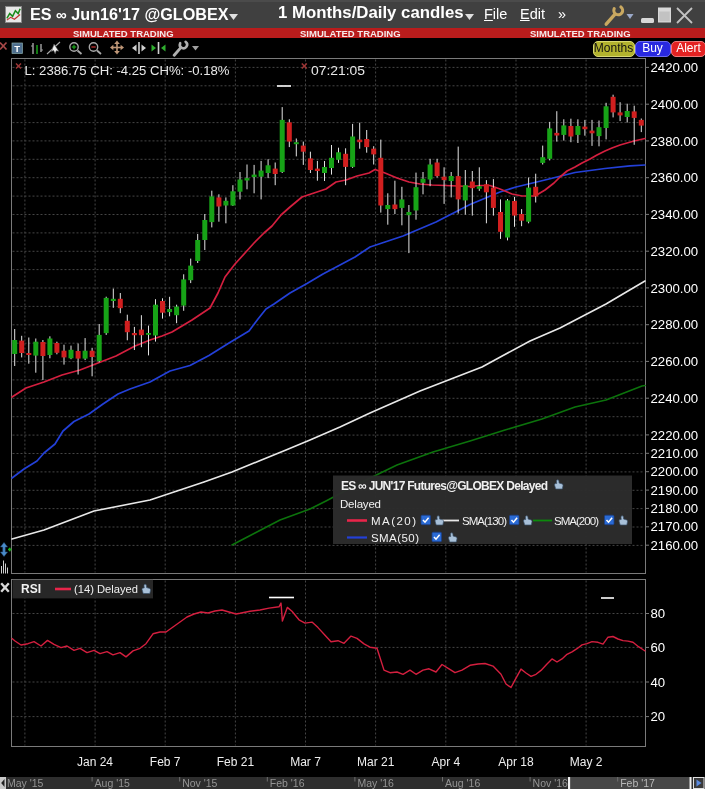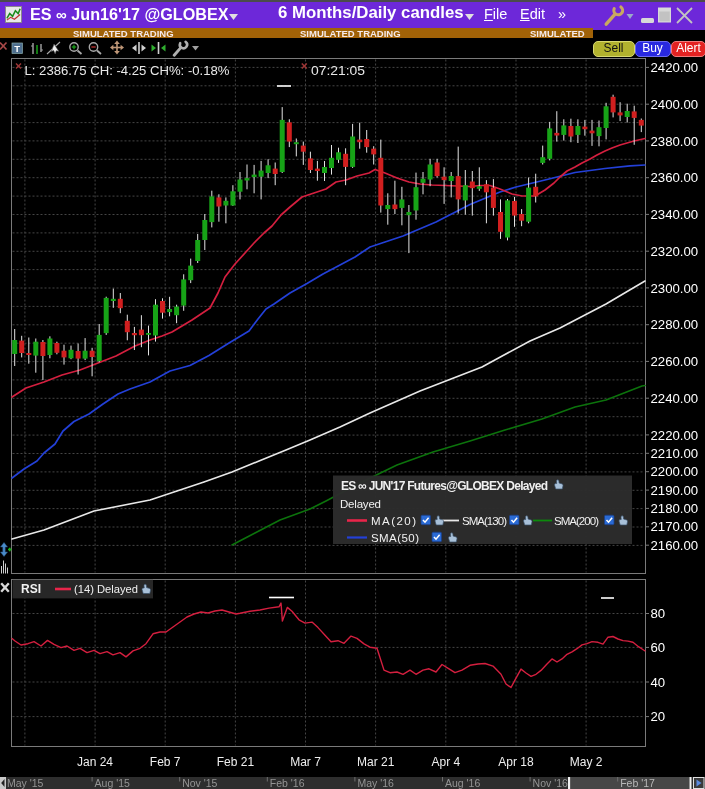--- a/index.html
+++ b/index.html
@@ -1,29 +1,29 @@
 <!DOCTYPE html>
 <html><head><meta charset="utf-8"><style>
 html,body{margin:0;padding:0;background:#000}
 body{width:705px;height:789px;overflow:hidden;font-family:"Liberation Sans", sans-serif;}
 </style></head>
 <body>
 <div style="position:relative;width:705px;height:789px;background:#000;overflow:hidden;transform:translateZ(0)">
 
-<div style="position:absolute;left:0;top:0;width:705px;height:28px;background:#6d28d9;border-top:2.5px solid #4b4b4b">
+<div style="position:absolute;left:0;top:0;width:705px;height:28px;background:#404040;border-top:2.5px solid #4b4b4b">
   <svg style="position:absolute;left:5px;top:4px" width="17" height="17" viewBox="0 0 18 18">
     <rect x="0.5" y="0.5" width="17" height="17" fill="#e8e8e8" stroke="#888"></rect>
     <polyline points="2,13 5,8 8,11 11,5 14,8 16,3" fill="none" stroke="#1a8a1a" stroke-width="1.6"></polyline>
     <polyline points="2,15 6,12 10,14 16,9" fill="none" stroke="#c03030" stroke-width="1.2"></polyline>
   </svg>
   <div style="position:absolute;left:30px;top:3px;width:420px;font-family:&quot;Liberation Sans&quot;, sans-serif;font-weight:bold;font-size:16.2px;color:#fff;white-space:nowrap">ES <span style="font-size:15px">∞</span> Jun16'17 @GLOBEX</div>
   <svg style="position:absolute;left:229px;top:11px" width="11" height="8">
         <path d="M0,1 L9,1 L4.5,7 Z" fill="#e0e0e0"></path>
       </svg>
-  <div style="position:absolute;left:278px;top:1px;font-family:&quot;Liberation Sans&quot;, sans-serif;font-weight:bold;font-size:16.8px;color:#fff;white-space:nowrap">6 Months/Daily candles</div>
+  <div style="position:absolute;left:278px;top:1px;font-family:&quot;Liberation Sans&quot;, sans-serif;font-weight:bold;font-size:16.8px;color:#fff;white-space:nowrap">1 Months/Daily candles</div>
   <svg style="position:absolute;left:465px;top:11px" width="11" height="8">
         <path d="M0,1 L9,1 L4.5,7 Z" fill="#e0e0e0"></path>
       </svg>
   <div style="position:absolute;left:484px;top:4px;font-family:&quot;Liberation Sans&quot;, sans-serif;font-size:14.5px;color:#fff"><span style="text-decoration:underline">F</span>ile</div>
   <div style="position:absolute;left:520px;top:4px;font-family:&quot;Liberation Sans&quot;, sans-serif;font-size:14.5px;color:#fff"><span style="text-decoration:underline">E</span>dit</div>
   <div style="position:absolute;left:558px;top:4px;font-family:&quot;Liberation Sans&quot;, sans-serif;font-size:14.5px;color:#fff">»</div>
   <svg style="position:absolute;left:601px;top:2px" width="26" height="26" viewBox="0 0 26 26">
     <g stroke="#c9a860" fill="none" stroke-linecap="round">
       <path d="M13.2,4.6 A4.4,4.4 0 1 0 19.9,2.9" stroke-width="3.1"></path>
       <path d="M13.8,10.4 L5.2,20.2" stroke-width="3.4"></path>
@@ -36,21 +36,21 @@
     <rect x="1" y="13" width="13" height="5" rx="1.5" fill="#d8d8d8"></rect>
     <rect x="18" y="2.5" width="13" height="15" fill="#d8d8d8"></rect>
     <rect x="19.2" y="6.5" width="10.6" height="9.8" fill="#c2c2c2"></rect>
     <g stroke="#c2c2c2" stroke-width="1.8">
           <line x1="37" y1="3" x2="52" y2="18"></line>
           <line x1="52" y1="3" x2="37" y2="18"></line>
         </g>
   </svg>
 </div>
 
-<div style="position:absolute;left:0;top:28px;width:593px;height:10px;background:#a16207">
+<div style="position:absolute;left:0;top:28px;width:705px;height:10px;background:#b91c1c">
   <div style="position:absolute;left:0;top:0;width:100%;height:100%;font-family:&quot;Liberation Sans&quot;, sans-serif;font-size:9.5px;font-weight:bold;color:#f5eaea">
     <span style="position:absolute;left:73px;top:-0.5px">SIMULATED TRADING</span>
     <span style="position:absolute;left:300px;top:-0.5px">SIMULATED TRADING</span>
     <span style="position:absolute;left:530px;top:-0.5px">SIMULATED TRADING</span>
   </div>
 </div>
 
 <div style="position:absolute;left:0;top:38px;width:705px;height:19px;background:#000">
   <svg style="position:absolute;left:0;top:0" width="220" height="19" viewBox="0 0 220 19">
     <g stroke="#a84848" stroke-width="1.7">
@@ -100,21 +100,21 @@
           <line x1="158.5" y1="4" x2="158.5" y2="16" stroke="#d0d0d0" stroke-width="1.6"></line>
     <path d="M156,10 L151.5,6.5 L151.5,13.5 Z" fill="#2fae2f"></path>
           <path d="M161,10 L165.5,6.5 L165.5,13.5 Z" fill="#2fae2f"></path>
         </g>
     <g stroke="#b0b0b0" fill="none" stroke-linecap="round">
       <path d="M180.2,5.2 A3.6,3.6 0 1 0 185.6,3.8" stroke-width="2.6"></path>
       <path d="M180.6,9.9 L174.2,17.2" stroke-width="2.9"></path>
     </g>
     <path d="M192,8 L199,8 L195.5,12.5 Z" fill="#a0a0a0"></path>
   </svg>
-  <div style="position:absolute;left:592.5px;top:3px;width:40px;height:13.5px;background:#b2b22e;border:1px solid #d8d870;border-radius:5px;color:#111;font-family:&quot;Liberation Sans&quot;, sans-serif;font-size:12px;text-align:center;line-height:13.5px">Sell</div>
+  <div style="position:absolute;left:592.5px;top:3px;width:40px;height:13.5px;background:#b2b22e;border:1px solid #d8d870;border-radius:5px;color:#111;font-family:&quot;Liberation Sans&quot;, sans-serif;font-size:12px;text-align:center;line-height:13.5px">Months</div>
   <div style="position:absolute;left:634.5px;top:3px;width:34px;height:13.5px;background:#2828e0;border:1px solid #6a6af0;border-radius:5px;color:#fff;font-family:&quot;Liberation Sans&quot;, sans-serif;font-size:12px;text-align:center;line-height:13.5px">Buy</div>
   <div style="position:absolute;left:671px;top:3px;width:33px;height:13.5px;background:#e32222;border:1px solid #f07a7a;border-radius:5px;color:#fff;font-family:&quot;Liberation Sans&quot;, sans-serif;font-size:12px;text-align:center;line-height:13.5px">Alert</div>
 </div>
 <svg style="position:absolute;left:0;top:57px" width="705" height="732" viewBox="0 0 705 732" shape-rendering="auto">
       <rect x="11.5" y="1.5" width="634.0" height="515.0" fill="none" stroke="#7a7a7a" stroke-width="1"></rect>
       <rect x="11.5" y="522.5" width="634.0" height="167.0" fill="none" stroke="#7a7a7a" stroke-width="1"></rect>
       <g stroke="#454545" stroke-width="1" stroke-dasharray="2 2">
         <line x1="24.9" y1="2.5" x2="24.9" y2="515.5"></line>
         <line x1="24.9" y1="523.5" x2="24.9" y2="688.5"></line>
         <line x1="95.1" y1="2.5" x2="95.1" y2="515.5"></line>

